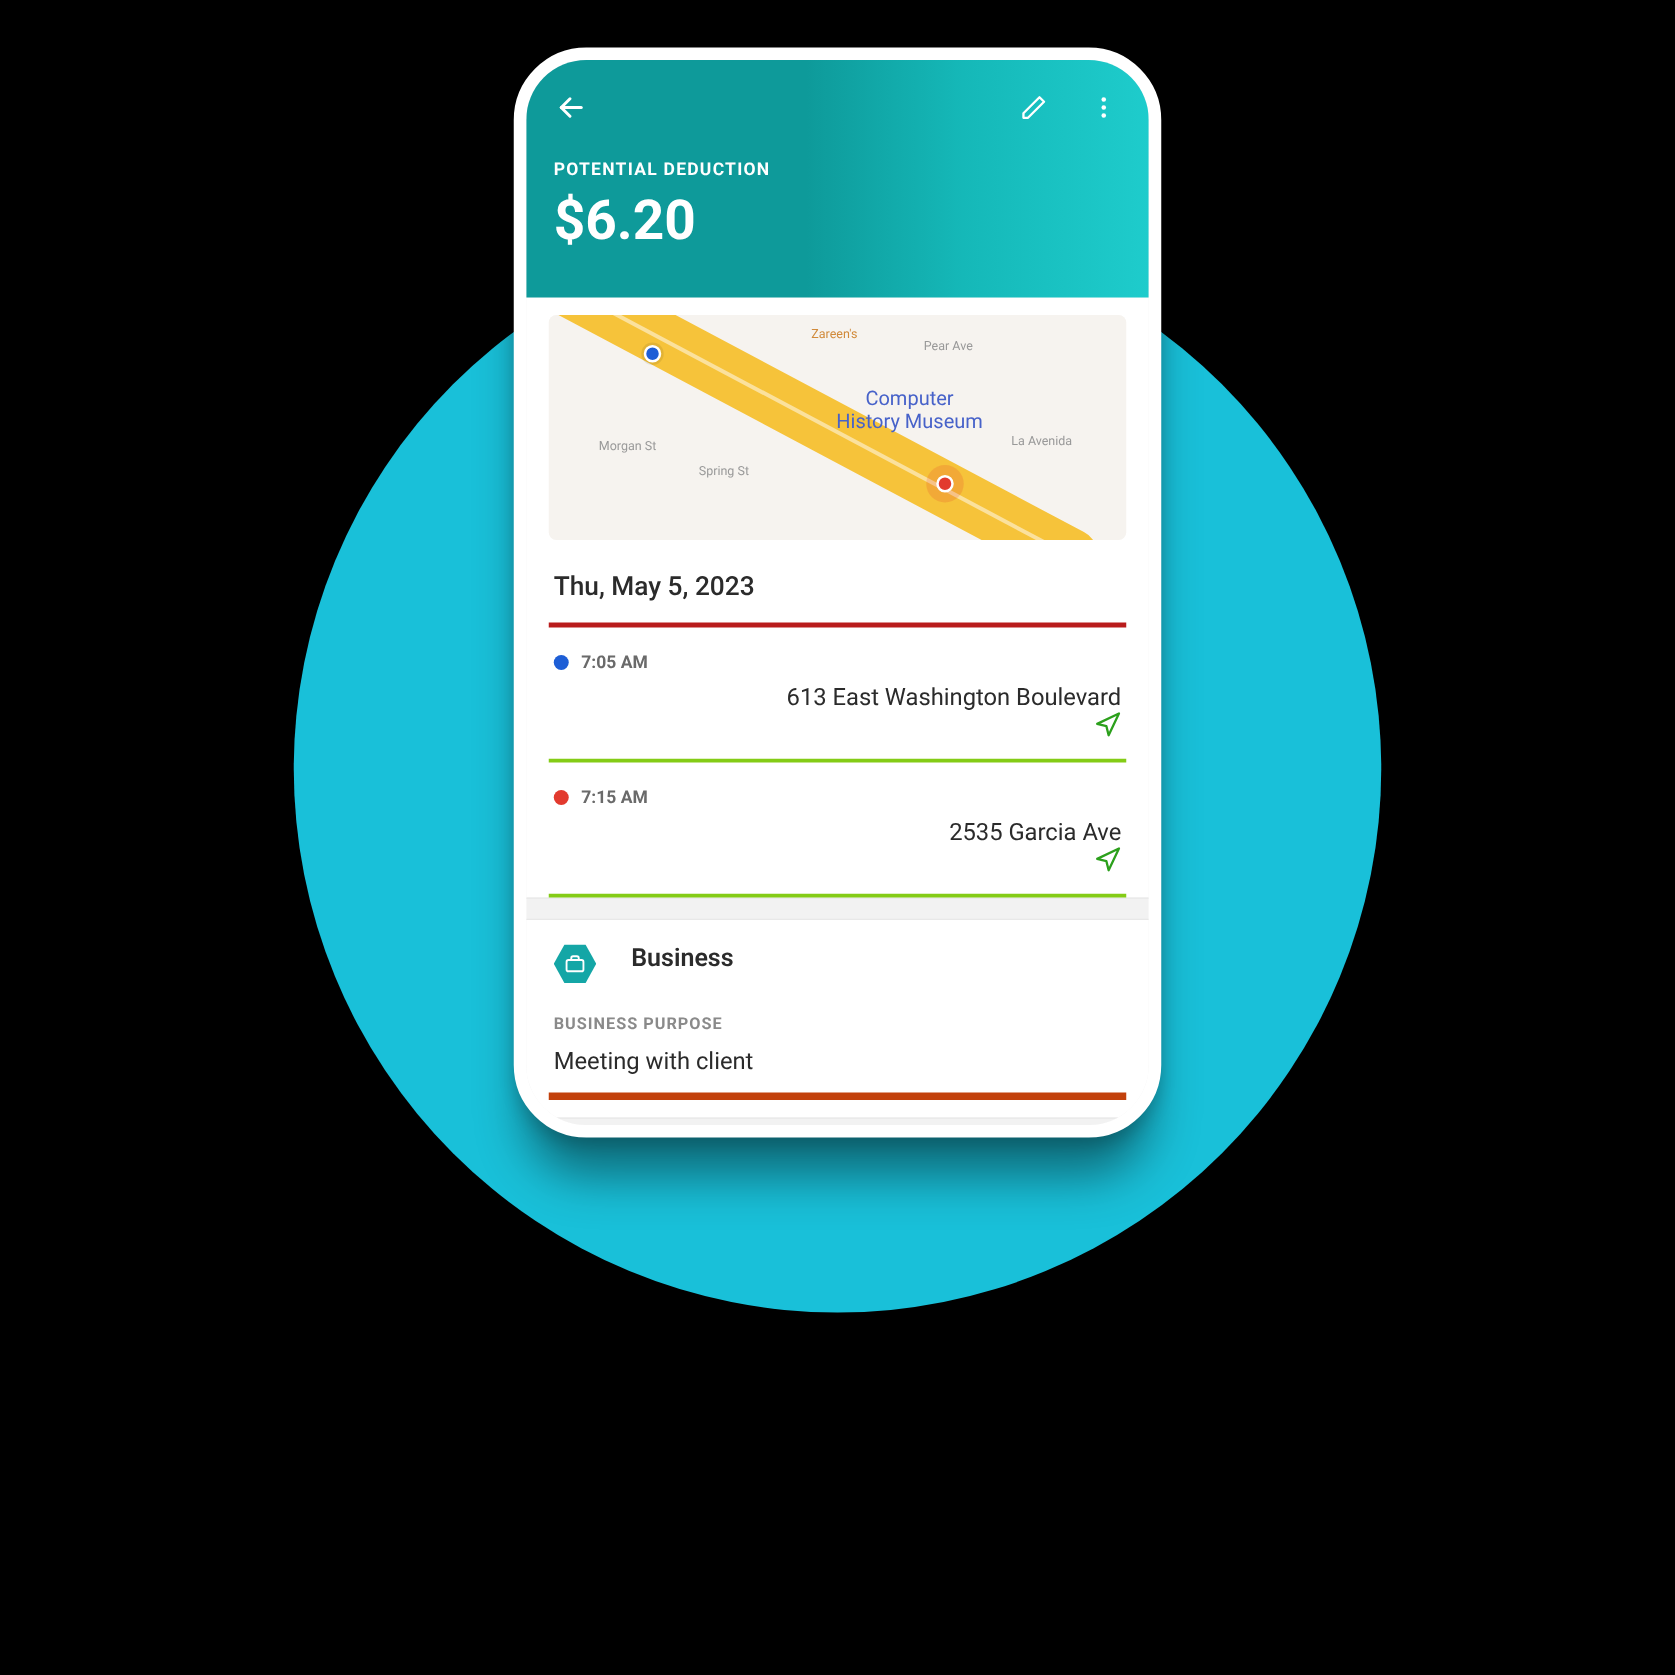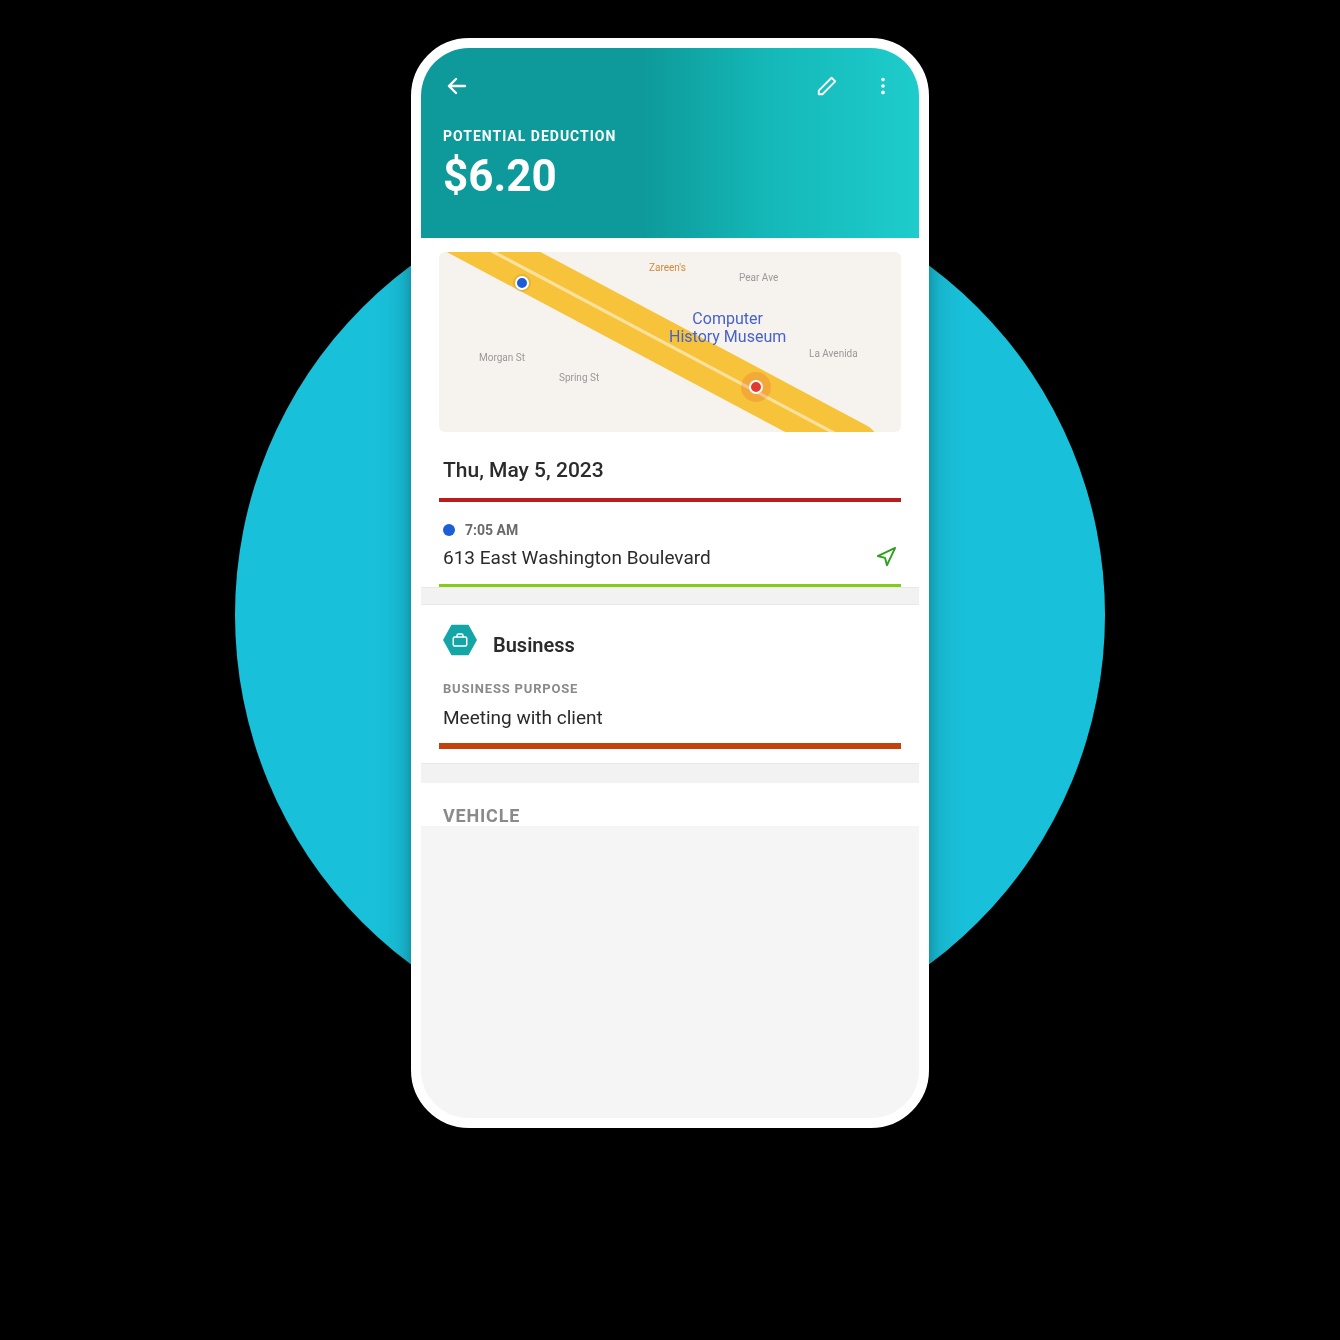--- a/index.html
+++ b/index.html
@@ -19,21 +19,21 @@
     top: 180px;
     left: 50%;
     transform: translateX(-50%);
   }
   .phone {
     position: absolute;
     top: 38px;
     left: 50%;
     transform: translateX(-50%);
     width: 518px;
-    height: 1090px;
+    height: 872px;
     background: #f5f5f5;
     border: 10px solid #fff;
     border-radius: 58px;
     overflow: hidden;
     box-shadow: 0 40px 40px -10px rgba(0,0,0,.45), 0 6px 12px rgba(0,0,0,.15);
   }
 
   .phone-shadow {
     position:absolute;
     left:50%; transform:translateX(-50%);
@@ -86,27 +86,27 @@
     clip-path: polygon(0 45%,100% 45%,100% 55%,0 55%);
   }
   .date-block { padding: 26px 4px 16px; border-bottom:4px solid #b91c1c; }
   .date { font-size:21px; font-weight:500; color:#2b2b2b; }
   .sub  { margin-top:8px; font-size:16px; color:#6a6a6a; }
   .stop { padding: 20px 4px 12px; border-bottom:3px solid #84cc16; display:flex; flex-direction:column; gap:8px; position:relative; }
   .stop-time { display:flex; align-items:center; gap:10px; font-size:14px; font-weight:700; color:#6a6a6a; }
   .dot { width:12px;height:12px;border-radius:50%; }
   .dot.blue{background:#1d5ed6;}
   .dot.red{background:#e23a2e;}
-  .stop-addr-row { display:flex; align-items:flex-start; justify-content:space-between; }
+  .stop-addr-row { display:flex; align-items:flex-end; justify-content:space-between;flex-direction:column; }
   .stop-addr { font-size:19px; color:#2b2b2b; }
   .nav-icon { color:#2ca01c; }
 
   .gap { height:18px; background:#f2f2f2; margin:0 -18px; border-top:1px solid #e8e8e8; border-bottom:1px solid #e8e8e8; }
 
-  .cat-row { display:flex; align-items:flex-end; gap:16px; padding:18px 4px; }
+  .cat-row { display:flex; align-items:flex-start; gap:28px; padding:18px 4px; }
   .hex {
     width:34px;height:34px;
     background:#14a6a6;
     clip-path: polygon(25% 5%,75% 5%,100% 50%,75% 95%,25% 95%,0 50%);
     display:flex;align-items:center;justify-content:center;color:#fff;
   }
   .cat-label { font-size:20px; font-weight:600; color:#2b2b2b; }
 
   .section-label { font-size:13px; font-weight:700; letter-spacing:.8px; color:#8a8a8a; padding:6px 4px 6px; }
   .value-line { font-size:19px; color:#2b2b2b; padding:4px 4px 14px; border-bottom:6px solid #c2410c; }
@@ -175,20 +175,34 @@
       <div class="stop-addr-row">
         <span class="stop-addr">613 East Washington Boulevard</span>
         <span class="nav-icon">
           <svg width="22" height="22" viewBox="0 0 24 24" fill="none" stroke="#2ca01c" stroke-width="2" stroke-linejoin="round" stroke-linecap="round">
               <path d="M3 11l19-9-9 19-2-8-8-2z"></path>
             </svg>
         </span>
       </div>
     </div>
 
+    <div class="stop">
+      <div class="stop-time">
+        <span class="dot red"></span>
+        <span>7:15 AM</span>
+      </div>
+      <div class="stop-addr-row">
+        <span class="stop-addr">2535 Garcia Ave</span>
+        <span class="nav-icon">
+          <svg width="22" height="22" viewBox="0 0 24 24" fill="none" stroke="#2ca01c" stroke-width="2" stroke-linejoin="round" stroke-linecap="round">
+              <path d="M3 11l19-9-9 19-2-8-8-2z"></path>
+            </svg>
+        </span>
+      </div>
+    </div>
 
     <div class="gap"></div>
 
     <div class="cat-row">
       <div class="hex">
         <svg width="18" height="18" viewBox="0 0 24 24" fill="none" stroke="#fff" stroke-width="2" stroke-linecap="round" stroke-linejoin="round">
             <rect x="3" y="8" width="18" height="12" rx="2"></rect>
             <path d="M8 8V6a2 2 0 0 1 2-2h4a2 2 0 0 1 2 2v2"></path>
           </svg>
       </div>

